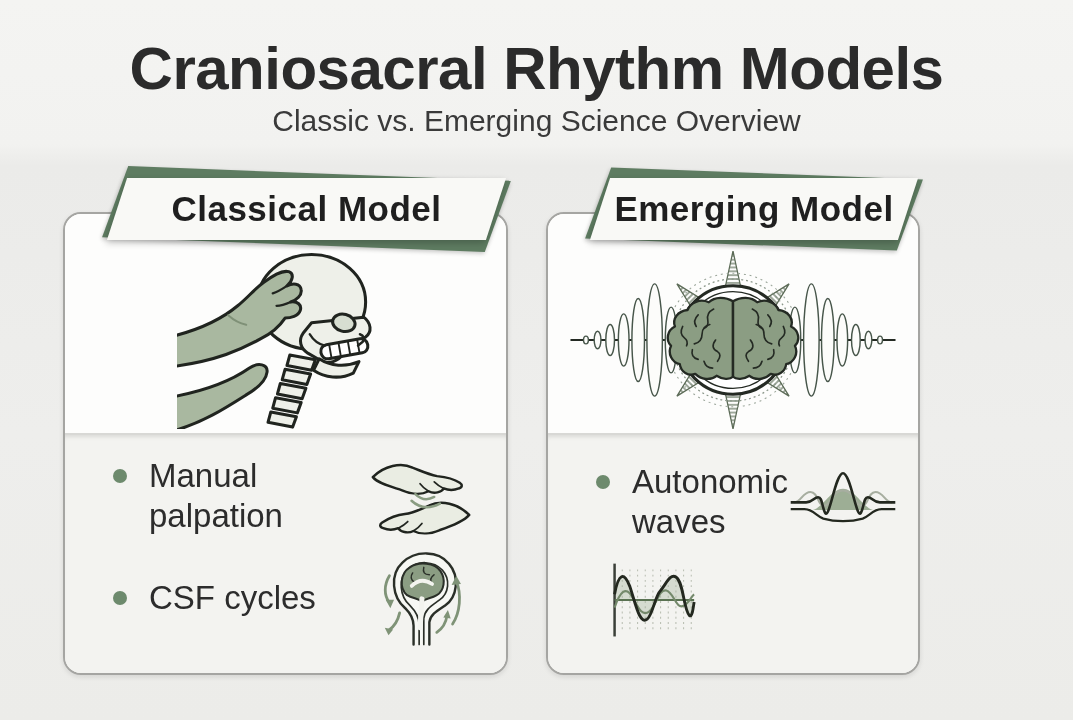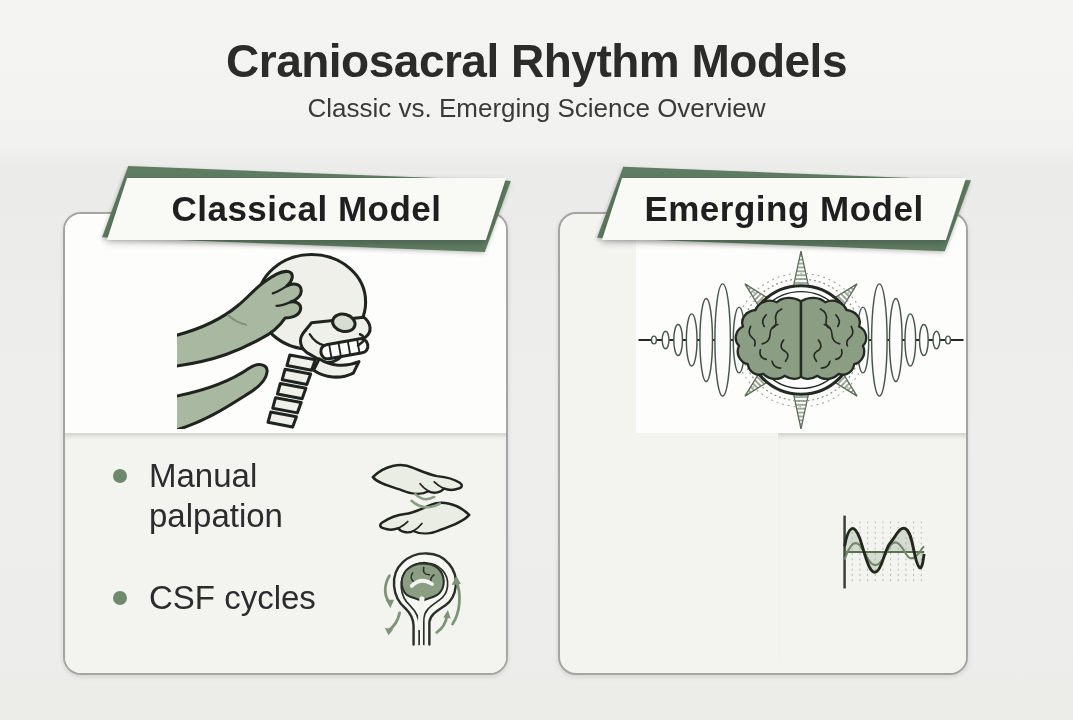--- a/index.html
+++ b/index.html
@@ -6,36 +6,36 @@
   html,body { width:1073px; height:720px; }
   body {
     position:relative;
     font-family:"Liberation Sans", sans-serif;
     background:linear-gradient(180deg,#f4f4f2 0%, #f2f2f0 20%, #ebebe9 23%, #eeeeec 60%, #ecece9 100%);
     overflow:hidden;
     color:#2c2c2c;
   }
   .page-title {
     position:absolute; top:34px; left:0; width:100%;
-    text-align:center; font-size:46px; font-weight:700; color:#2b2b2b;
+    text-align:center; font-size:60px; font-weight:700; color:#2b2b2b;
     letter-spacing:-0.5px;
   }
   .page-subtitle {
-    position:absolute; top:93px; left:0; width:100%;
-    text-align:center; font-size:26px; font-weight:400; color:#3a3a3a;
+    position:absolute; top:104px; left:0; width:100%;
+    text-align:center; font-size:30px; font-weight:400; color:#3a3a3a;
   }
   .panel {
     position:absolute; top:212px; height:463px;
     border:2px solid #a5a5a2; border-radius:18px;
     background:#f3f3f0;
     box-shadow:0 2px 5px rgba(0,0,0,.10);
     display:flex; flex-direction:column;
   }
   .panel.left  { left:63px;  width:445px; }
-  .panel.right { left:558px; width:410px;align-items:flex-end; }
+  .panel.right { left:546px; width:374px; }
 
   .banner { position:absolute; top:-36px; left:52px; right:10px; height:62px; }
   .banner .green {
     position:absolute; inset:-5px -2px;
     background:#5e7c61;
     transform:rotate(2.2deg) skewX(-18deg);
     box-shadow:0 2px 4px rgba(0,0,0,.22);
   }
   .banner .white {
     position:absolute; inset:0;
@@ -253,20 +253,38 @@
       <use href="#hemi"></use>
       <use href="#hemi" transform="translate(340 0) scale(-1 1)"></use>
       <use href="#gyri"></use>
       <use href="#gyri" transform="translate(340 0) scale(-1 1)"></use>
       <path d="M170,53 V129" stroke="#242a23" stroke-width="2.2" fill="none"></path>
     </svg>
     </span>
   </div>
 
   <div class="panel-bottom">
+    <div class="bullet-row">
+      <div class="bullet-content">
+        <span class="bullet-dot"></span>
+        <span class="bullet-label">Autonomic waves</span>
+      </div>
+      <span class="bullet-icon">
+        <svg width="108" height="67" viewBox="0 0 126 78">
+
+          <path d="M28,49 C40,45 50,24 63,24 C76,24 86,45 98,49 Z" fill="#9dae95"></path>
+
+          <path d="M6,40 C14,40 16,28 25,28 C34,28 33,42 40,44 C48,46 50,26 63,26 C76,26 78,46 86,44 C93,42 92,28 101,28 C110,28 112,40 120,40" fill="none" stroke="#a7aea0" stroke-width="2.4"></path>
+
+          <path d="M2,40 h18 C28,40 29,34 34,34 C39,34 38,44 42,52 C47,62 54,6 63,6 C72,6 79,62 84,52 C88,44 87,34 92,34 C97,34 98,40 106,40 h18" fill="none" stroke="#23281f" stroke-width="3"></path>
+
+          <path d="M2,48 h16 C28,48 32,56 40,59 C47,61 55,62 63,62 C71,62 79,61 86,59 C94,56 98,48 108,48 h16" fill="none" stroke="#23281f" stroke-width="2.6"></path>
+        </svg>
+      </span>
+    </div>
 
     <div class="bullet-row">
       <span class="bullet-icon">
         <svg width="92" height="86" viewBox="0 0 96 86">
 
           <g stroke="#b9beb2" stroke-width="1.1" stroke-dasharray="2 3.5">
             <path d="M18,10 V74"></path>
               <path d="M26,10 V74"></path>
               <path d="M34,10 V74"></path>
               <path d="M42,10 V74"></path>

